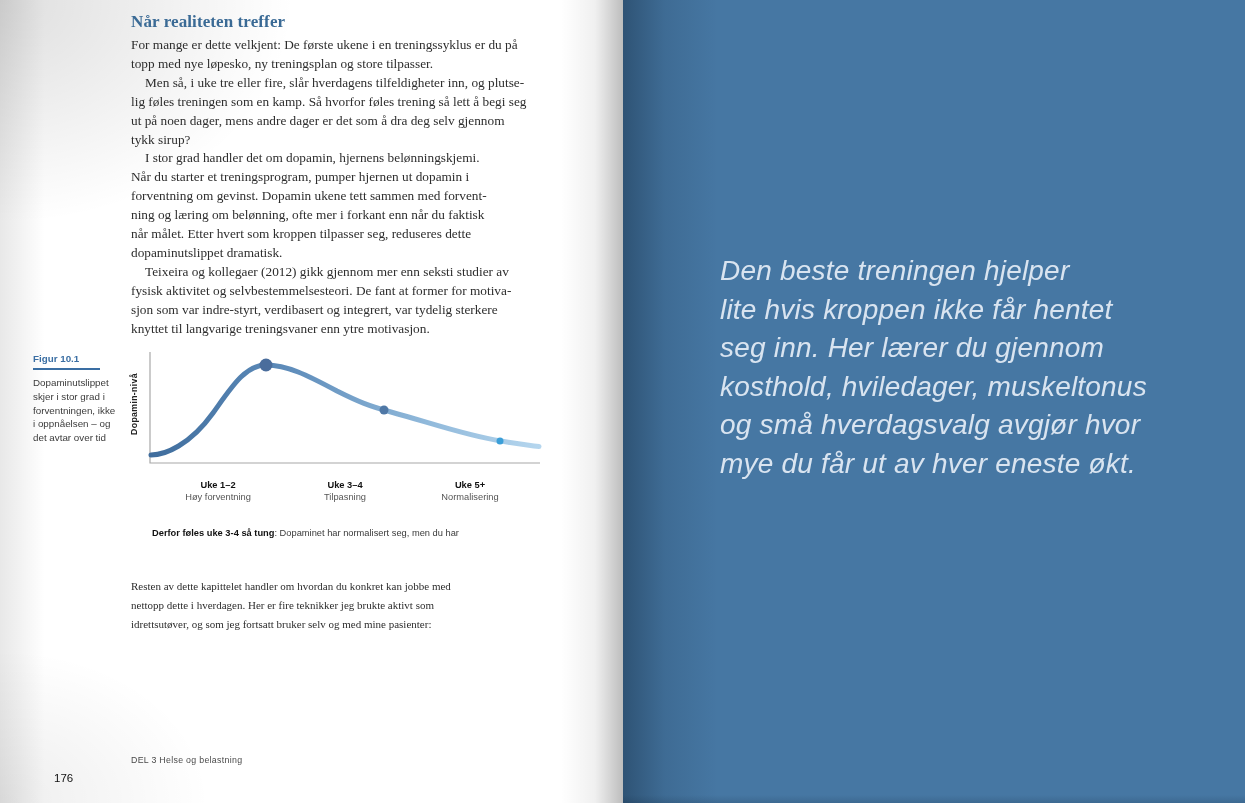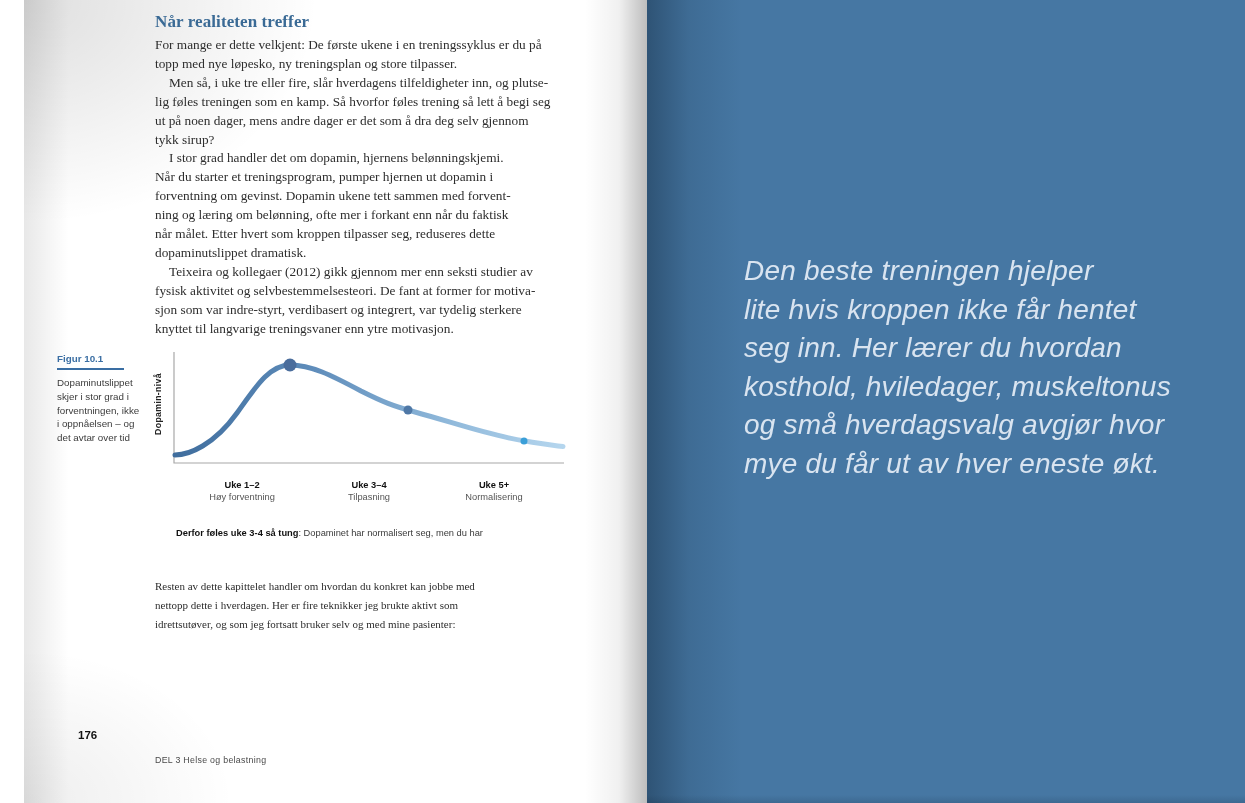--- a/index.html
+++ b/index.html
@@ -1,21 +1,21 @@
 <!DOCTYPE html>
 <html><head>
 <meta charset="utf-8">
 <style>
   html,body { margin:0; padding:0; }
   body {
     width:1245px; height:803px; overflow:hidden;
     font-family:"Liberation Sans", sans-serif;
     background:#ffffff;
   }
-  .spread { position:relative; width:1119px; height:803px;margin-left:24px; }
+  .spread { position:relative; width:1119px; height:803px; }
 
   
   .page-left {
     position:absolute; left:0; top:0; width:623px; height:803px;
     background:
       radial-gradient(ellipse 420px 320px at 0% 0%, rgba(0,0,0,0.13), rgba(0,0,0,0) 70%),
       radial-gradient(ellipse 300px 220px at 0% 100%, rgba(0,0,0,0.07), rgba(0,0,0,0) 70%),
       linear-gradient(to right, rgba(0,0,0,0.09), rgba(0,0,0,0) 45px),
       linear-gradient(to left, rgba(0,0,0,0.26), rgba(0,0,0,0.06) 28px, rgba(0,0,0,0) 62px),
       #ffffff;
@@ -58,22 +58,22 @@
   .xlabel-title { font-size:9.3px; font-weight:700; color:#111; }
   .xlabel-sub { font-size:9.3px; color:#555; margin-top:2px; }
 
   .fig-caption {
     position:absolute; left:152px; top:527px; width:420px;
     font-size:9.3px; line-height:13.5px; color:#3a3a3a;
   }
   .fig-caption .cap-bold { font-weight:700; color:#111; }
 
   .footer-num {
-    position:absolute; left:54px; top:729px;
-    font-size:11.5px; font-weight:700; color:#111;
+    position:absolute; left:54px; top:772px;
+    font-size:11.5px; font-weight:400; color:#111;
   }
   .footer-section {
     position:absolute; left:131px; top:755px;
     font-size:8.8px; color:#4a4a4a; letter-spacing:0.3px;
   }
 
   
   .page-right {
     position:absolute; left:623px; top:0; width:622px; height:803px;
     background:
@@ -180,20 +180,20 @@
     </div>
 
     <div class="footer-num">176</div>
     <div class="footer-section">DEL 3  Helse og belastning</div>
   </div>
 
   <div class="page-right">
     <div class="quote">
         <div class="line">Den beste treningen hjelper</div>
         <div class="line">lite hvis kroppen ikke får hentet</div>
-        <div class="line">seg inn. Her lærer du hvordan</div>
+        <div class="line">seg inn. Her lærer du gjennom</div>
         <div class="line">kosthold, hviledager, muskeltonus</div>
         <div class="line">og små hverdagsvalg avgjør hvor</div>
         <div class="line">mye du får ut av hver eneste økt.</div>
       </div>
   </div>
 
 </div>
 
 </body></html>

